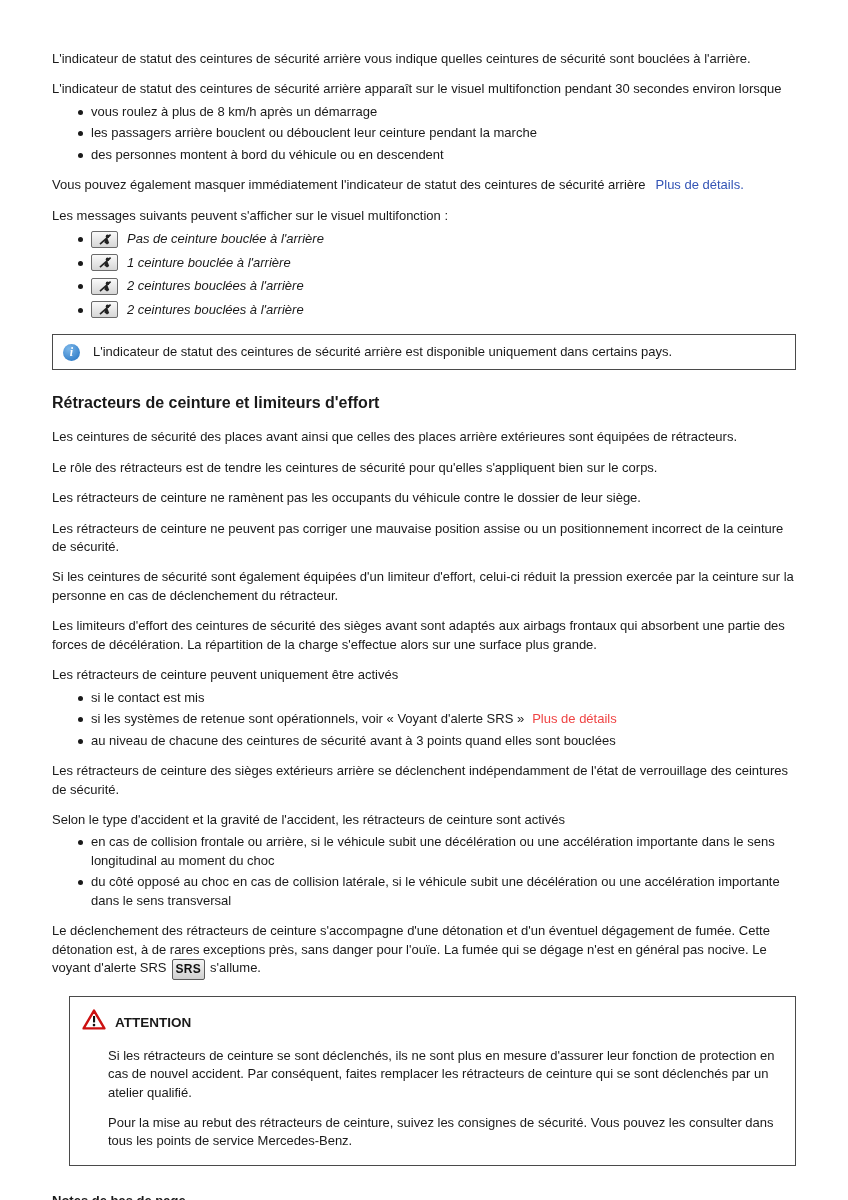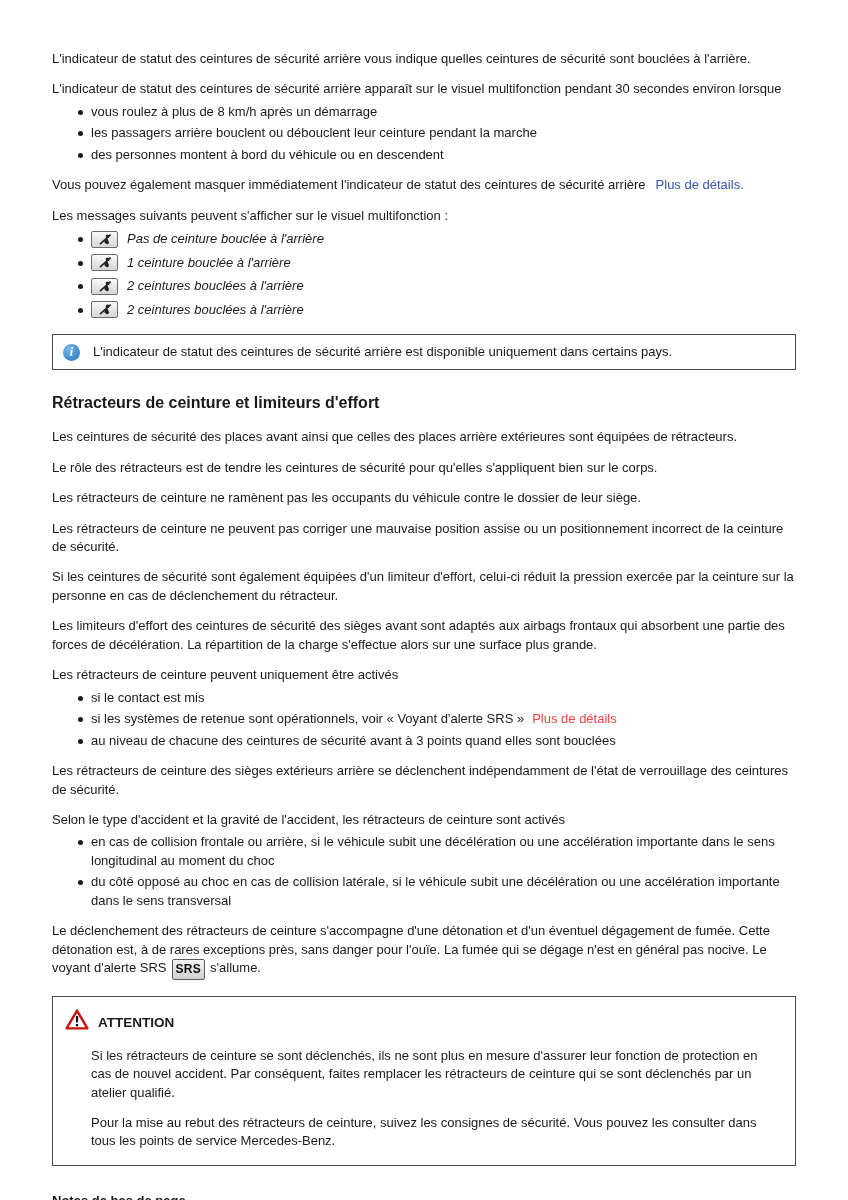--- a/index.html
+++ b/index.html
@@ -58,21 +58,21 @@
     display: inline-flex; align-items: center; justify-content: center;
     border: 1px solid #5a5a5a; border-radius: 2px;
     background: linear-gradient(#f5f5f5, #cfcfcf);
     font-size: 12px; font-weight: bold; letter-spacing: 0.3px;
     padding: 1px 3px; margin: 0 5px; vertical-align: -1px; color: #111;
   }
 
   .warning-box {
     border: 1px solid #4a4a4a;
     padding: 12px 14px 12px 12px;
-    margin: 16px 0 18px 0;
+    margin: 16px 0 18px 17px;
   }
   .warning-head { display: flex; align-items: center; gap: 9px; margin-bottom: 11px; }
   .warning-title { font-weight: bold; font-size: 13.5px; }
   .warning-box .para { margin-left: 26px; }
   .warning-box .para:last-child { margin-bottom: 2px; }
 
   .footer-heading { font-weight: bold; font-size: 13px; margin: 26px 0 20px 0; }
 </style>
 </head>
 <body>

